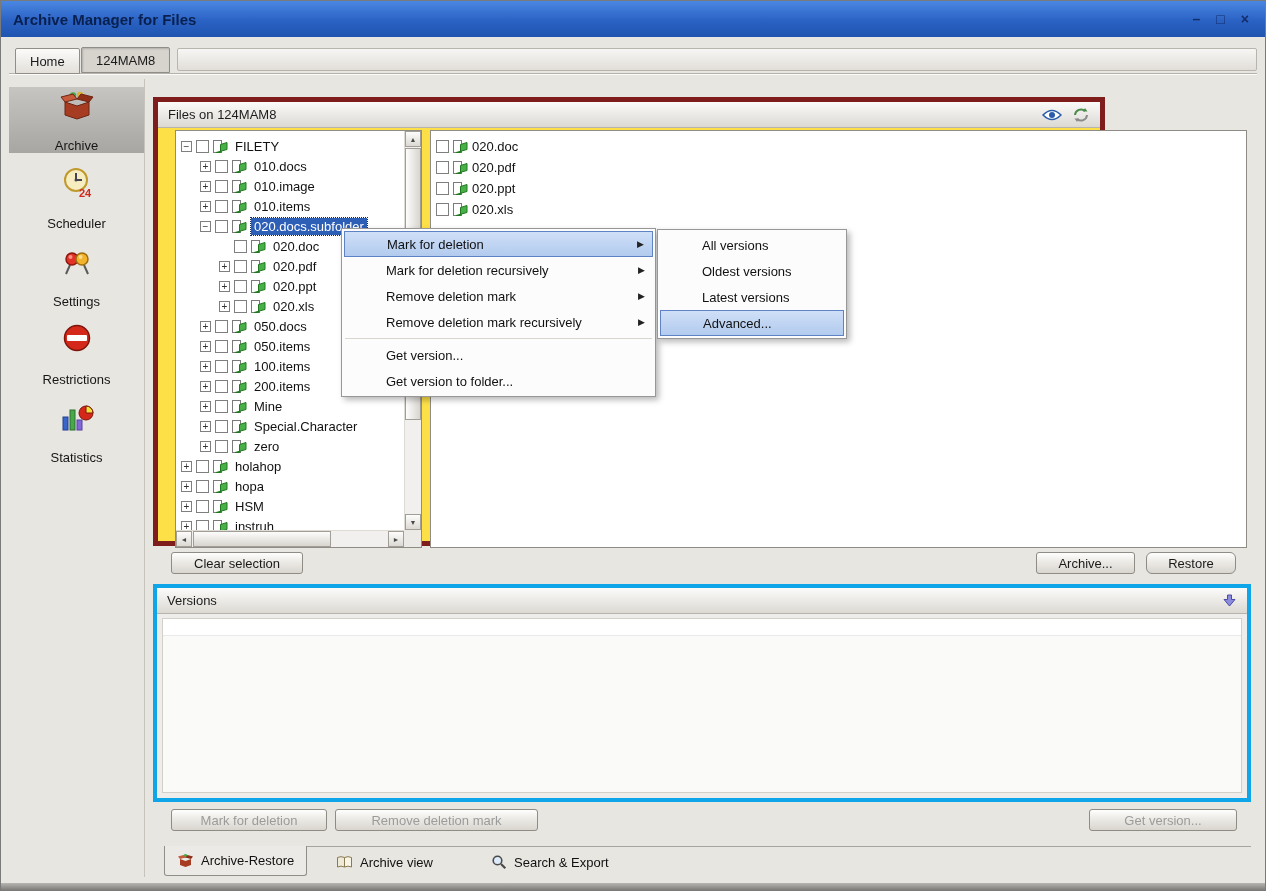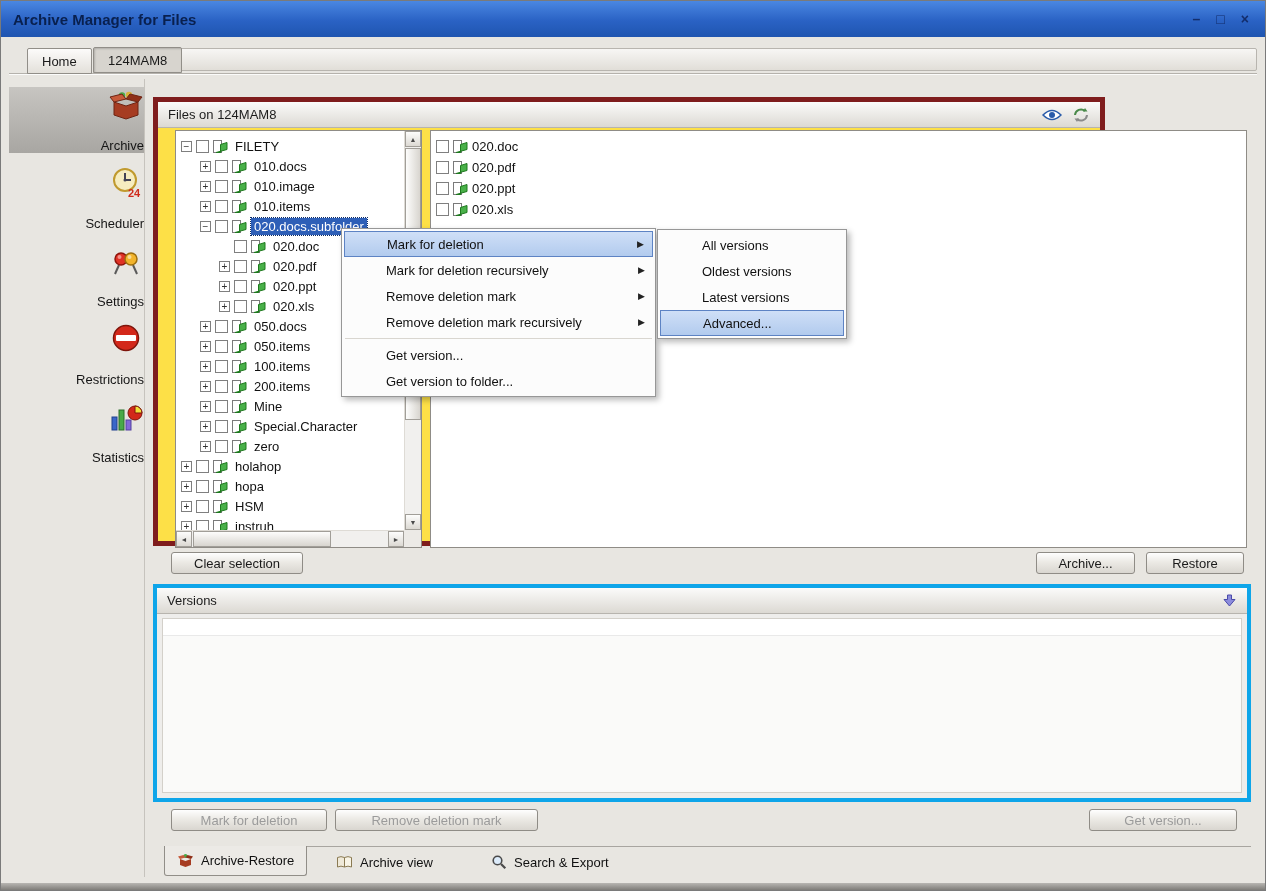--- a/index.html
+++ b/index.html
@@ -15,31 +15,31 @@
     background:linear-gradient(#4a87e2,#2a62c4 55%,#1f55b0);
     display:flex; align-items:center; padding:8px 12px; }
   .title { font-size:15px; font-weight:bold; color:#09204e; }
   .win-controls { position:absolute; right:16px; top:0; height:100%; display:flex; align-items:center; gap:16px; }
   .win-controls span { font-size:14px; font-weight:bold; color:#132d6b; cursor:default; }
 
   
   .toolbar-strip { position:absolute; left:176px; top:47px; width:1080px; height:23px;
     background:linear-gradient(#f7f6f4,#e1ded8); border:1px solid #b8b5af; border-radius:2px; }
   .navtab { position:absolute; height:24px; display:flex; align-items:center; padding:12px 14px;
-    font-size:13px; color:#1a1a1a; border:1px solid #918e88; border-radius:2px 2px 0 0; z-index:2;margin-left:12px; }
+    font-size:13px; color:#1a1a1a; border:1px solid #918e88; border-radius:2px 2px 0 0; z-index:2; }
   .navtab.home { left:14px; top:47px; background:linear-gradient(#fcfbfa,#e3e0da); }
   .navtab.active { left:80px; top:46px; height:25px; background:#d7d4ce;
     box-shadow:inset 1px 1px 2px rgba(0,0,0,0.18); }
   .tab-groove { position:absolute; left:8px; right:8px; top:72px; height:2px;
     border-top:1px solid #b5b2ac; border-bottom:1px solid #fbfbfa; }
 
   
   .sidebar { position:absolute; left:8px; top:78px; width:136px; height:798px;
     background:#e8e6e1; border-right:1px solid #c6c3bd; }
-  .side-item { width:100%; height:66px; display:flex; flex-direction:column; align-items:flex-end;
+  .side-item { width:100%; height:66px; display:flex; flex-direction:column; align-items:center;
     justify-content:center; gap:16px; margin-bottom:12px; font-size:13px; color:#161616; cursor:pointer; }
   .side-item:first-child { margin-top:8px; }
   .side-item.selected { background:linear-gradient(#c7c5c1,#a8a6a2); }
   .side-icon { width:36px; height:34px; display:flex; align-items:center; justify-content:center; }
 
   
   .files-box { position:absolute; left:152px; top:96px; width:952px; height:449px;
     border:5px solid #7f1d1d; background:#fde047; }
   .box-header { height:26px; background:linear-gradient(#fbfbfa,#dcd9d3);
     border-bottom:1px solid #b7b4ae; display:flex; align-items:center;
@@ -85,21 +85,21 @@
     background:linear-gradient(#fdfdfc,#d8d5cf); border:1px solid #a19e98; }
   .sb-corner { position:absolute; right:0; bottom:0; width:17px; height:17px; background:#eceae6; }
 
   
   .btn { position:absolute; height:22px; border:1px solid #8f8c86; border-radius:3px;
     background:linear-gradient(#fefefe,#eceae5 45%,#d9d6d0); font-size:13px; color:#1a1a1a;
     font-family:inherit; cursor:pointer; }
   .btn.disabled { color:#9b9b9b; }
   #btn-clear      { left:170px;  top:551px; width:132px; }
   #btn-archive    { left:1035px; top:551px; width:99px;  }
-  #btn-restore    { left:1145px; top:551px; width:98px;  }
+  #btn-restore    { left:1145px; top:551px; width:90px;border-radius:6px;  }
   #btn-mark       { left:170px;  top:808px; width:156px; }
   #btn-remove     { left:334px;  top:808px; width:203px; }
   #btn-getversion { left:1088px; top:808px; width:148px; }
 
   
   .versions-box { position:absolute; left:152px; top:583px; width:1098px; height:218px;
     border:4px solid #0ea5e9; background:#eeedeb; }
   .versions-body { position:absolute; left:5px; top:30px; right:5px; bottom:5px;
     background:#fafaf9; border:1px solid #d3d0ca; }
   .versions-strip { height:17px; background:#fff; border-bottom:1px solid #e9e9e9; }

